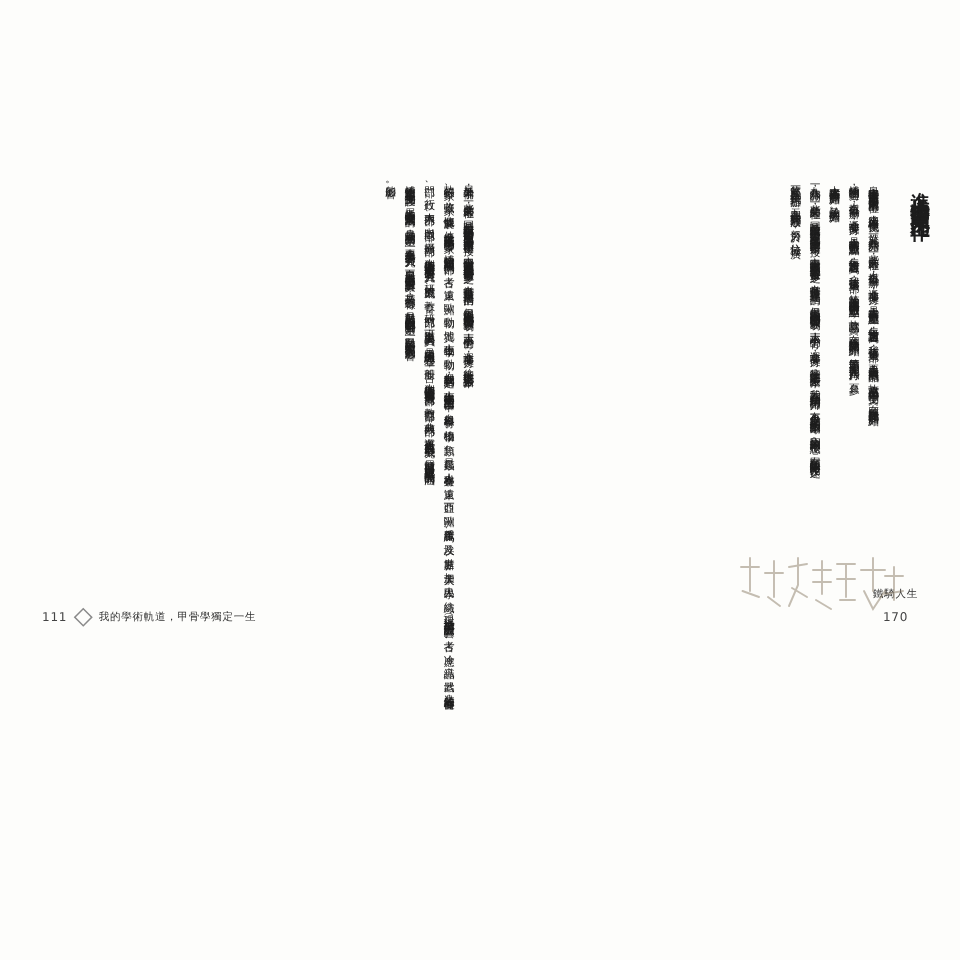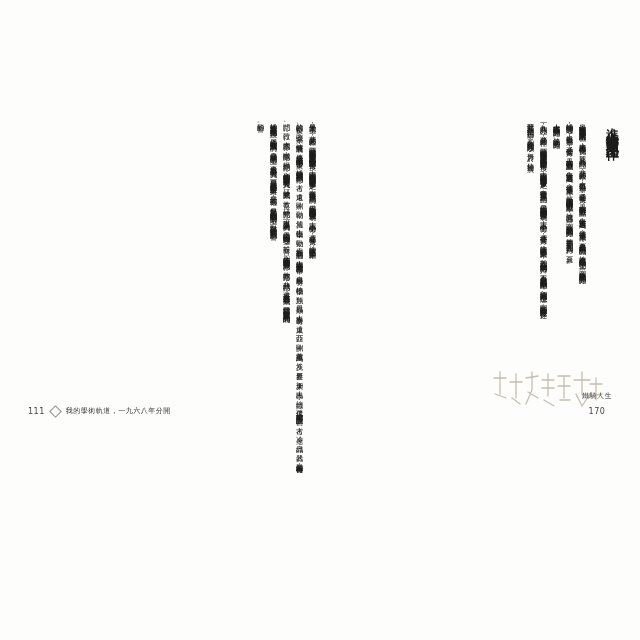--- a/index.html
+++ b/index.html
@@ -150,21 +150,21 @@
     <div class="vcol">另外又準備了，一些必要的來往，同時是安排我與中央圖書館（現在改名為國家圖書館）去銜接。中央圖書館收藏的歷代善本書籍的數量之多，在當時是世界上首屈一指的，但是因為抗戰期間的遷徙與保管不易，大小不一的甲骨，交運非常方便，往來之間也留下許多拓本。</div>
     <div class="vcol">款的銀行家、收藏家，慷慨解囊，使全世界收藏標本的考古學家、博物館館員組成五個部門：考古、遠東、歐洲、動物、地質、古生物學、動物，但在我看到的是，古生物學在研究的工作項目中，自然科學有：植物學、魚類、昆蟲類、人文科學有：遠東、西亞、歐洲、希臘羅馬、埃及、新世界、加拿大、人民學、紡織、現代（二十世紀前半的設計與工藝）、考古、冷應、織品、武器、裝備的單位有任何，修護、展覽、公關；教育、研究部門、進行研究展覽的是最大的研究單位，在一般組織表中佔有相當重要的地位，這些單位在博物館的組織表中，是屬於有約與研究中的，分別歸屬於不同的部門；展的組織管理的是大家。</div>
     <div class="vcol">部門、行政、人事部門、出版部門、攝影部門，大型的博物館還要有專業的研究人員，研究的成果、教育、研究部門，可以讓更多的人員，是中國的組織與管理，一般而言，大型的博物館通常都有展覽部門、教育部門、典藏部門，還有研究人員的研究成果，展覽部門可以讓觀眾更了解展品的內涵。</div>
     <div class="vcol">博物館非常重視文物的保護，展出的文物要收藏展出的，是展覽空間的主題，也要有專業的研究人員，而平日展出的部分是主要訴求對象，是教育的一環，是對於展出的內容也都有鮮明的主題。對民眾的研究工作有很大的影響。</div>
     <div class="vcol tiny">的影響。</div>
   </div>
 
   <div class="footer" id="footer-left">
     <span class="folio">111</span>
     <span class="footer-sep"></span>
-    <span class="footer-text">我的學術軌道，一九六八年分開</span>
+    <span class="footer-text">我的學術軌道，甲骨學獨定一生</span>
   </div>
 
   <div class="footer" id="footer-right">
     <span class="footer-text">鐵騎人生</span>
     <span class="folio">170</span>
   </div>
 
   <div id="deco">
     <svg viewBox="0 0 120 60" width="120" height="60" aria-hidden="true">
       <g stroke="#8d7f6a" stroke-width="1.3" fill="none" stroke-linecap="round">

